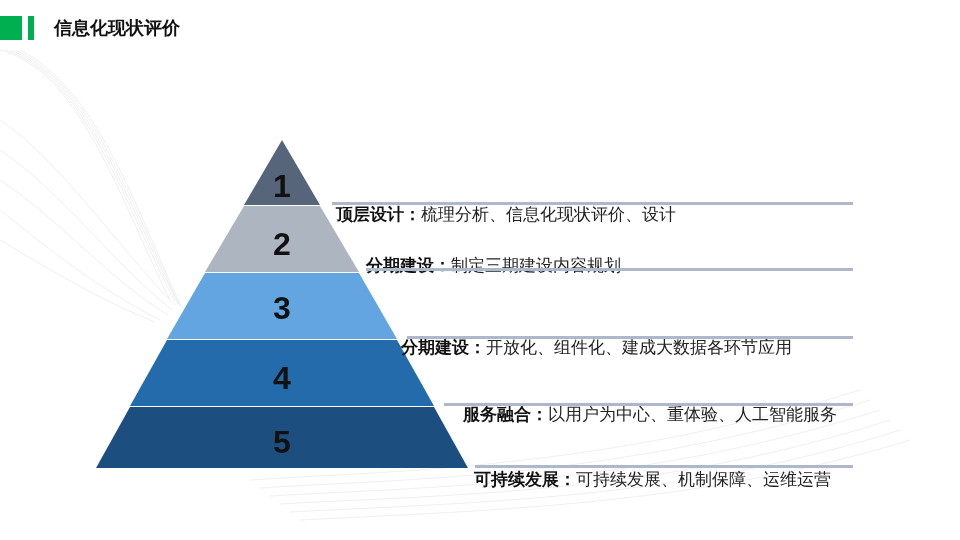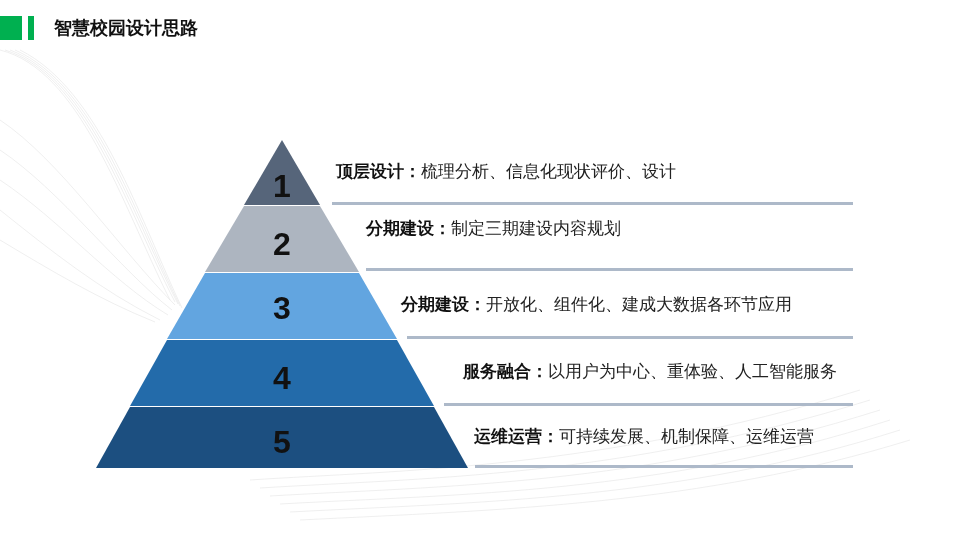--- a/index.html
+++ b/index.html
@@ -5,21 +5,21 @@
   html, body { margin:0; padding:0; }
   body { width:960px; height:540px; position:relative; overflow:hidden; background:#ffffff;
          font-family:"DejaVu Sans", "Liberation Sans", sans-serif; }
   .bg-lines { position:absolute; left:0; top:0; width:960px; height:540px; }
   .header-bar1 { position:absolute; left:0; top:16px; width:22px; height:24px; background:#00b050; }
   .header-bar2 { position:absolute; left:28px; top:16px; width:6px; height:24px; background:#00b050; }
   .title { position:absolute; left:54px; top:15px; font-size:18px; font-weight:bold; color:#111; line-height:26px; }
   .pyramid { position:absolute; left:0; top:0; width:960px; height:540px; }
   .num { position:absolute; width:60px; text-align:center; font-size:32px; font-weight:bold; color:#111;
          font-family:"Liberation Sans", sans-serif; line-height:40px; }
-  .row { position:absolute; font-size:17px; color:#222; line-height:24px; white-space:nowrap; }
+  .row { position:absolute; font-size:17px; color:#222; line-height:24px; white-space:nowrap;margin-top:43px; }
   .row .head { font-weight:bold; color:#111; }
   .sep { position:absolute; height:3px; background:#adb9c9; }
 </style>
 </head>
 <body>
 
 <svg class="bg-lines" viewBox="0 0 960 540">
   <g fill="none" stroke="#e4e4e4" stroke-width="0.6">
     <path d="M0 50 C 80 70, 120 200, 170 300"></path>
     <path d="M5 50 C 85 75, 125 205, 175 302"></path>
@@ -35,52 +35,52 @@
     <path d="M260 488 C 420 478, 620 478, 870 400"></path>
     <path d="M270 496 C 440 486, 640 486, 880 410"></path>
     <path d="M280 504 C 460 494, 660 494, 890 420"></path>
     <path d="M290 512 C 480 502, 680 500, 900 430"></path>
     <path d="M300 520 C 500 510, 700 505, 910 440"></path>
   </g>
 </svg>
 
 <div class="header-bar1"></div>
 <div class="header-bar2"></div>
-<div class="title">智慧校园设计思路</div>
+<div class="title">信息化现状评价</div>
 
 <svg class="pyramid" viewBox="0 0 960 540">
   <polygon points="282,140 244,205 320,205" fill="#56657a"></polygon>
   <polygon points="244,206 320,206 359,272 205,272" fill="#adb5c0"></polygon>
   <polygon points="205,273 359,273 397,339 167,339" fill="#62a5e0"></polygon>
   <polygon points="167,340 397,340 434,406 130,406" fill="#236baa"></polygon>
   <polygon points="130,407 434,407 468,468 96,468" fill="#1c4f80"></polygon>
 </svg>
 
 <div class="num" style="left:252px; top:166px;">1</div>
 <div class="num" style="left:252px; top:224px;">2</div>
 <div class="num" style="left:252px; top:288px;">3</div>
 <div class="num" style="left:252px; top:358px;">4</div>
 <div class="num" style="left:252px; top:422px;">5</div>
 
 <div class="row" style="left:336px; top:159px;">
   <span class="head">顶层设计：</span><span>梳理分析、信息化现状评价、设计</span>
 </div>
 <div class="sep" style="left:332px; top:202px; width:521px;"></div>
 
-<div class="row" style="left:366px; top:216px;text-align:right;">
+<div class="row" style="left:366px; top:210px;text-align:right;">
   <span class="head">分期建设：</span><span>制定三期建设内容规划</span>
 </div>
 <div class="sep" style="left:366px; top:268px; width:487px;"></div>
 
 <div class="row" style="left:401px; top:292px;">
   <span class="head">分期建设：</span><span>开放化、组件化、建成大数据各环节应用</span>
 </div>
 <div class="sep" style="left:407px; top:336px; width:446px;"></div>
 
 <div class="row" style="left:463px; top:359px;">
   <span class="head">服务融合：</span><span>以用户为中心、重体验、人工智能服务</span>
 </div>
 <div class="sep" style="left:444px; top:403px; width:409px;"></div>
 
 <div class="row" style="left:474px; top:424px;">
-  <span class="head">运维运营：</span><span>可持续发展、机制保障、运维运营</span>
+  <span class="head">可持续发展：</span><span>可持续发展、机制保障、运维运营</span>
 </div>
 <div class="sep" style="left:475px; top:465px; width:378px;"></div>
 
 </body></html>

